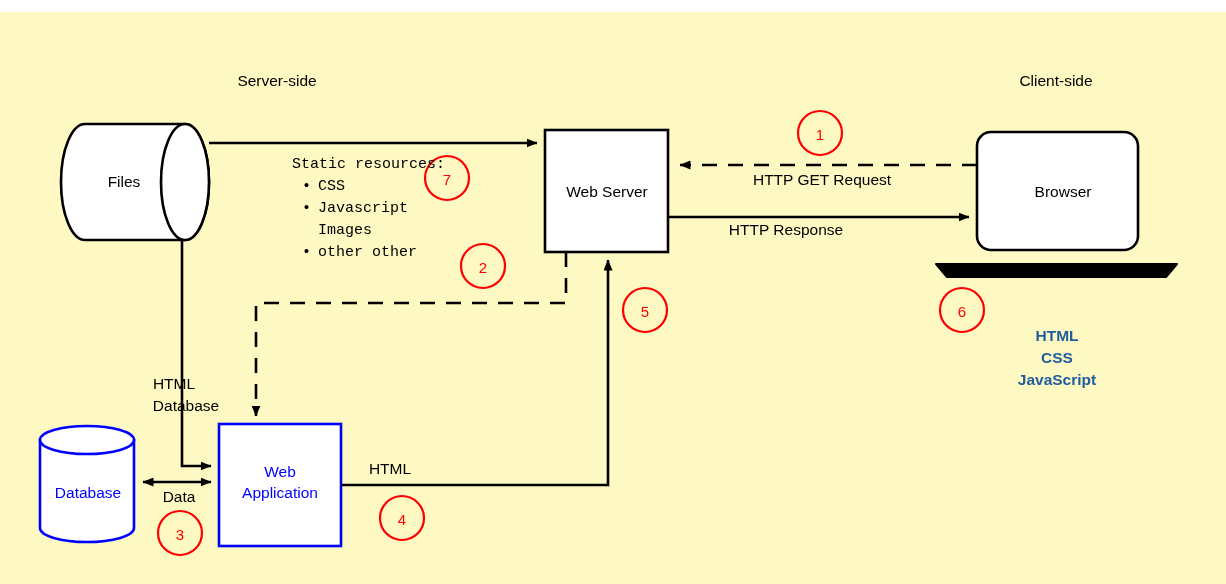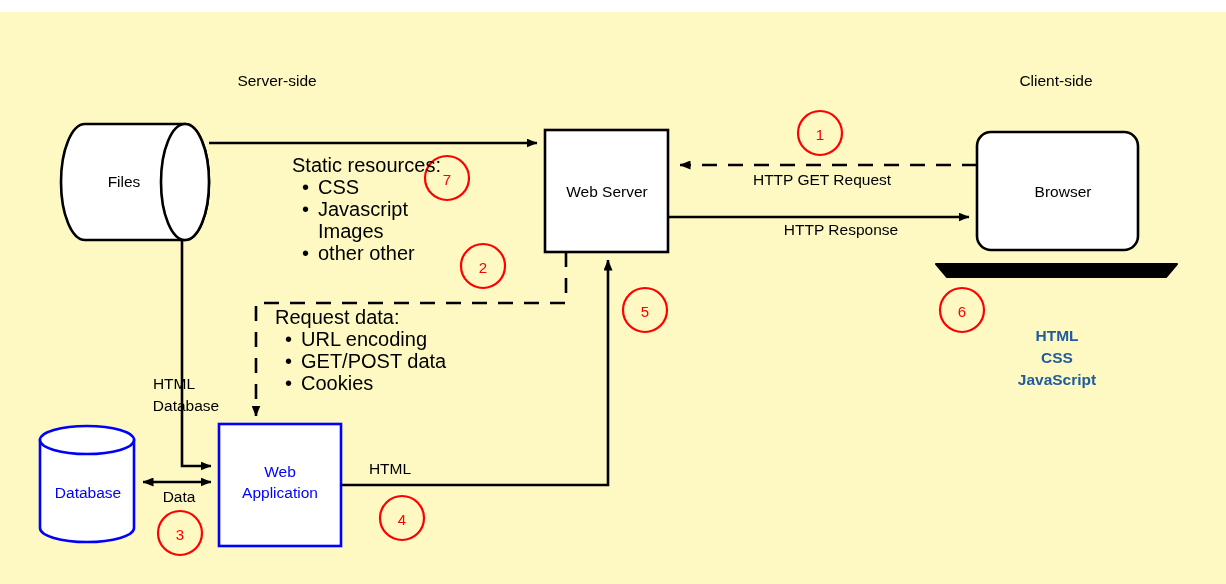--- a/index.html
+++ b/index.html
@@ -37,22 +37,22 @@
   .red-num {
     position: absolute;
     color: #ff0000;
     font-size: 15px;
     font-family: "Liberation Sans", sans-serif;
     transform: translate(-50%, -50%);
     text-align: center;
   }
   .listblock {
     position: absolute;
-    font-family: Liberation Sans, sans-serif;
-    font-size: 20px;
+    font-family: Liberation Mono, monospace;
+    font-size: 15px;
     color: #000;
     line-height: 22px;
   }
   .listblock .hdr { display: block; }
   .listblock ul {
     margin: 0;
     padding: 0 0 0 26px;
     list-style: none;
   }
   .listblock ul li { position: relative; }
@@ -131,47 +131,39 @@
 
   <div class="lbl ctr" style="left:1057px; top:170px;padding-left:12px;">Browser</div>
 
   <div class="lbl ctr blue-txt" style="left:88px; top:471px;">Database</div>
 
   <div class="lbl ctr blue-txt" style="left:280px; top:450px;">Web</div>
   <div class="lbl ctr blue-txt" style="left:280px; top:471px;">Application</div>
 
   <div class="lbl ctr" style="left:822px; top:158px;">HTTP GET Request</div>
 
-  <div class="lbl ctr" style="left:841px; top:208px;">HTTP Response</div>
+  <div class="lbl ctr" style="left:786px; top:208px;">HTTP Response</div>
 
   <div class="lbl ctr" style="left:174px; top:362px;">HTML</div>
   <div class="lbl ctr" style="left:186px; top:384px;">Database</div>
 
   <div class="lbl ctr" style="left:179px; top:475px;">Data</div>
 
   <div class="lbl ctr" style="left:390px; top:447px;">HTML</div>
 
   <div class="listblock" style="left:292px; top:142px;">
     <span class="hdr">Static resources:</span>
     <ul>
       <li class="bulleted">CSS</li>
       <li class="bulleted">Javascript</li>
       <li>Images</li>
       <li class="bulleted">other other</li>
     </ul>
   </div>
 
-  <div class="listblock" style="left:275px; top:294px;">
-    <span class="hdr">Request data:</span>
-    <ul>
-      <li class="bulleted">URL encoding</li>
-      <li class="bulleted">GET/POST data</li>
-      <li class="bulleted">Cookies</li>
-    </ul>
-  </div>
 
   <div class="lbl ctr navy-txt" style="left:1057px; top:314px;">HTML</div>
   <div class="lbl ctr navy-txt" style="left:1057px; top:336px;">CSS</div>
   <div class="lbl ctr navy-txt" style="left:1057px; top:358px;">JavaScript</div>
 
   <div class="red-num" style="left:820px; top:122px;">1</div>
   <div class="red-num" style="left:483px; top:255px;">2</div>
   <div class="red-num" style="left:180px; top:522px;">3</div>
   <div class="red-num" style="left:402px; top:507px;">4</div>
   <div class="red-num" style="left:645px; top:299px;">5</div>

